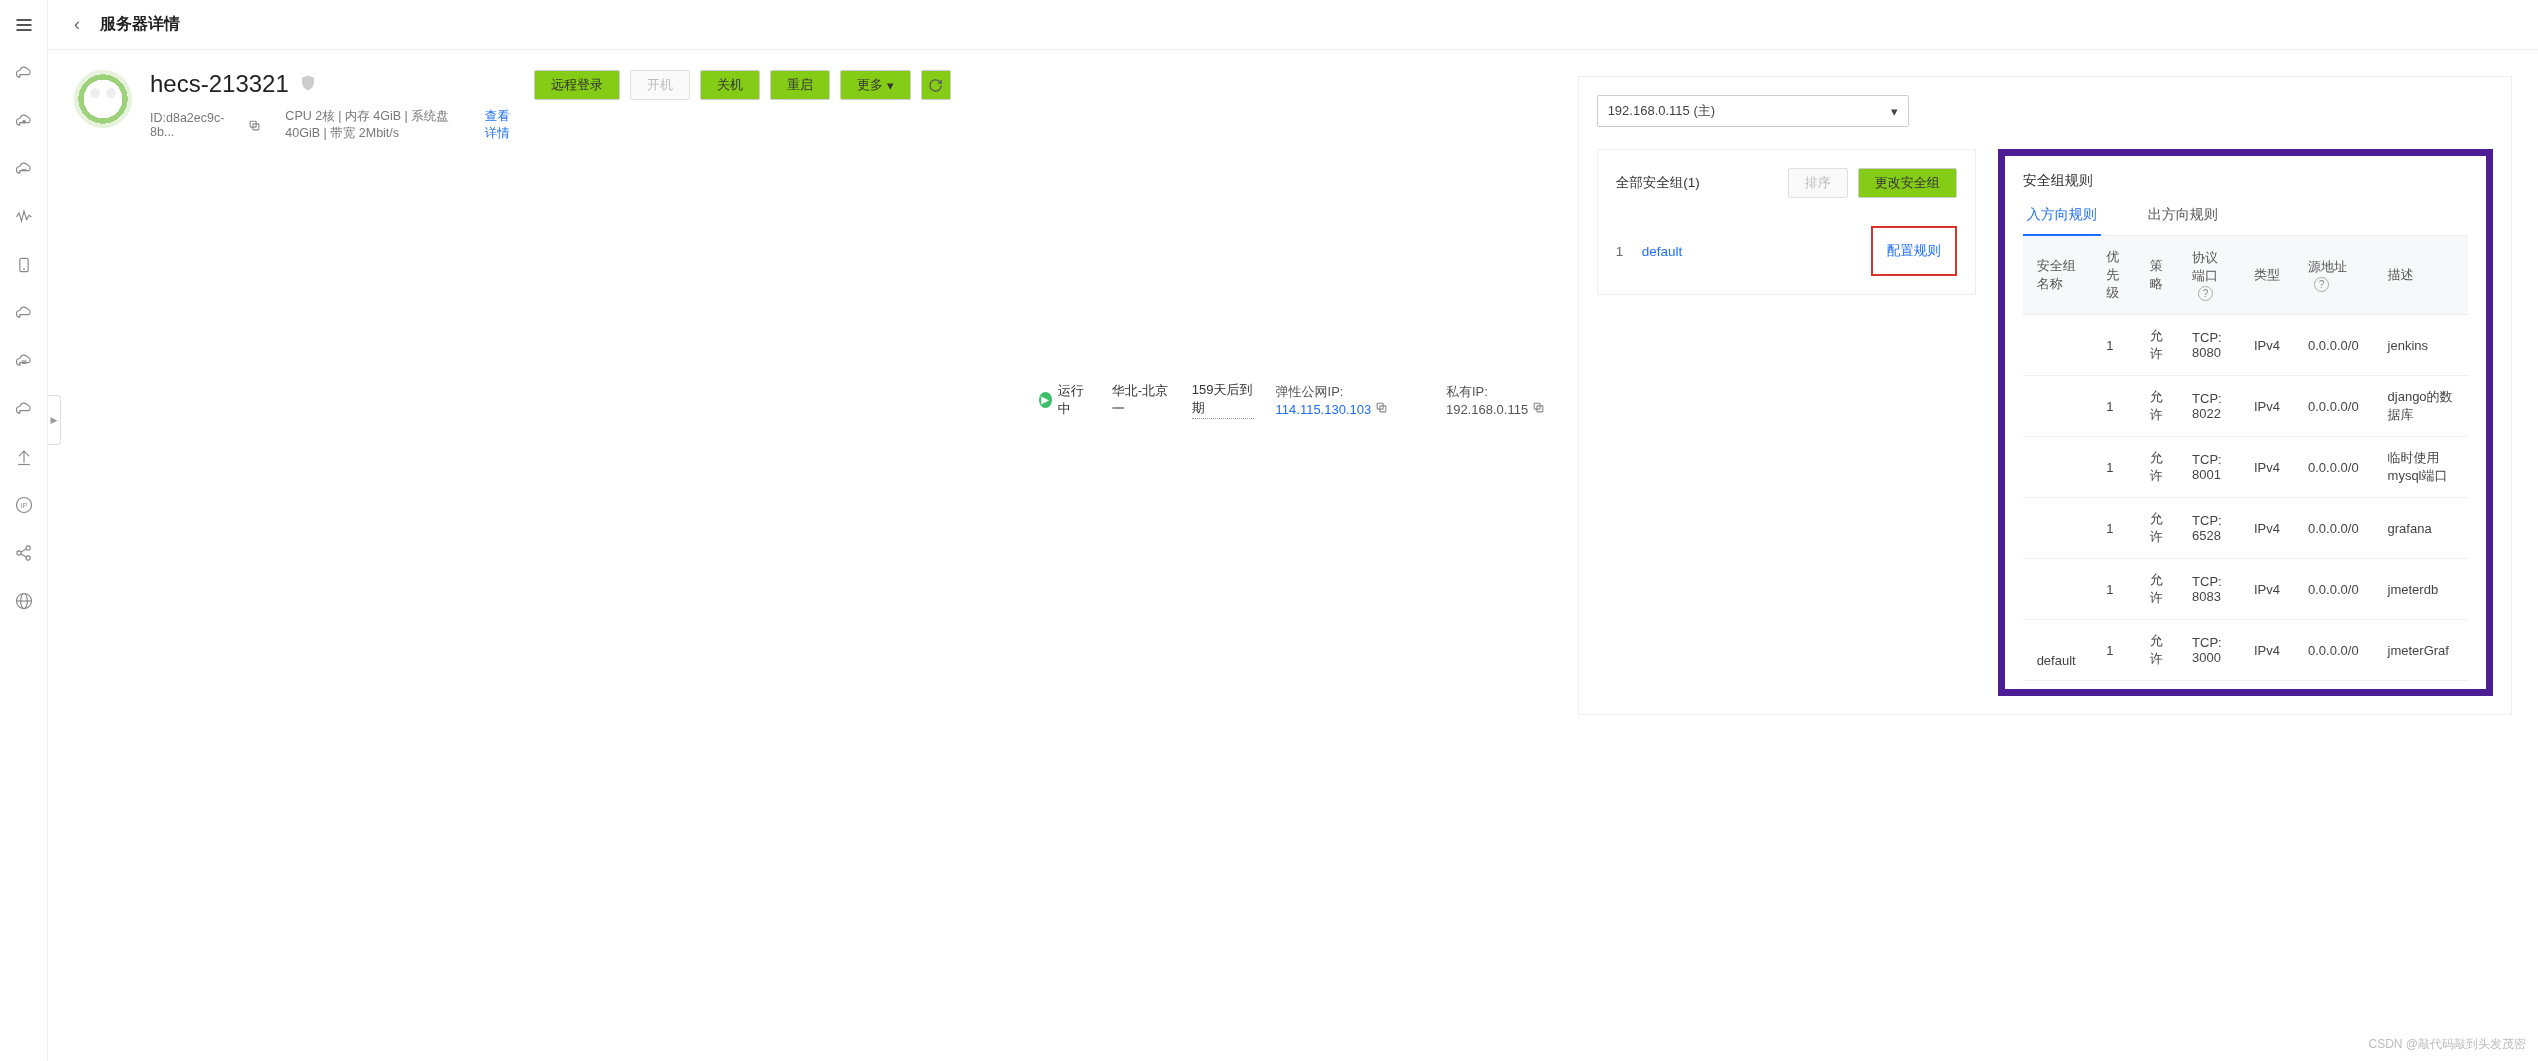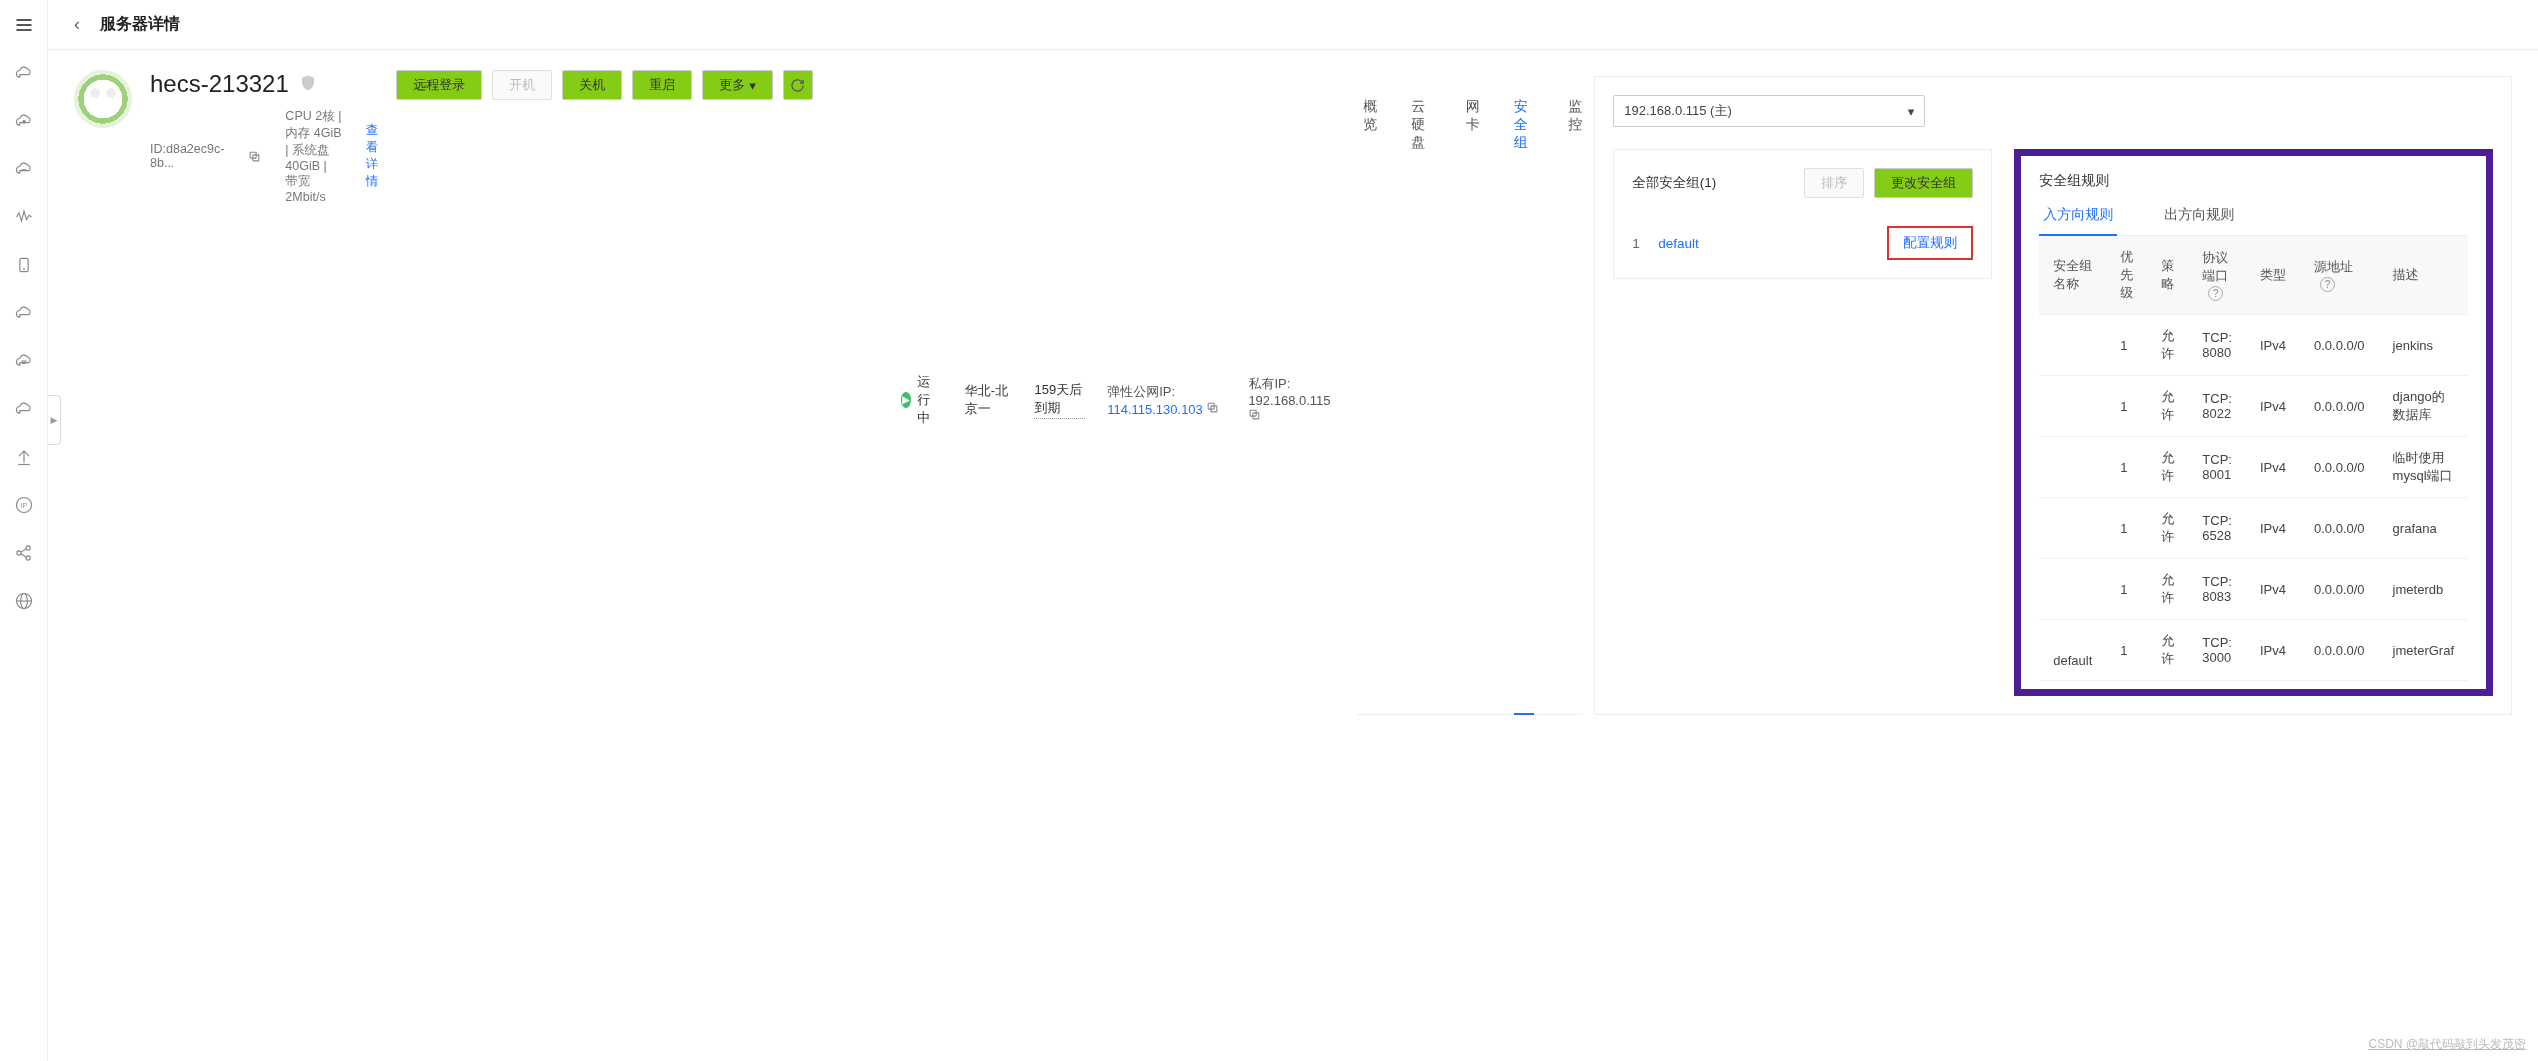--- a/index.html
+++ b/index.html
@@ -41,31 +41,31 @@
   .tab.active { color: #1e6fff; border-bottom: 2px solid #1e6fff; margin-bottom: -1px; }
   .panel { border: 1px solid #eee; padding: 18px; margin-top: 6px; }
   .ip-select { width: 312px; height: 32px; border: 1px solid #ccc; border-radius: 2px; padding: 0 10px; display: flex; align-items: center; justify-content: space-between; color: #444; cursor: pointer; font-size: 13px; }
   .two-col { display: flex; gap: 22px; margin-top: 22px; align-items: flex-start; }
   .left-card { width: 379px; border: 1px solid #eee; padding: 18px; }
   .left-card-head { display: flex; align-items: center; justify-content: space-between; margin-bottom: 28px; }
   .left-card-title { font-size: 13.5px; color: #333; }
   .left-card-actions { display: flex; gap: 10px; }
   .sg-row { display: flex; align-items: center; gap: 14px; font-size: 13.5px; }
   .sg-row .idx { color: #666; width: 12px; }
-  .config-link { margin-left: auto; color: #1e6fff; border: 2px solid #d9342b; padding: 6px 14px; cursor: pointer; }
+  .config-link { margin-left: auto; color: #1e6fff; border: 2px solid #d9342b; padding: 14px 14px; cursor: pointer; }
   .right-card { flex: 1; border: 7px solid #4c1d95; padding: 16px 18px 8px 18px; }
   .right-title { font-size: 14px; color: #333; margin-bottom: 6px; }
   .sub-tabs { display: flex; gap: 43px; border-bottom: 1px solid #eee; margin-bottom: 0; }
   .sub-tab { padding: 10px 4px; font-size: 14px; color: #555; cursor: pointer; }
   .sub-tab.active { color: #1e6fff; border-bottom: 2px solid #1e6fff; margin-bottom: -1px; }
   table { width: 100%; border-collapse: collapse; font-size: 13px; }
   thead th { text-align: left; font-weight: 500; color: #555; background: #f7f8fa; padding: 12px 14px; border-bottom: 1px solid #eee; }
   tbody td { padding: 12px 14px; border-bottom: 1px solid #f0f0f0; color: #444; }
   .help-icon { display: inline-flex; width: 15px; height: 15px; border: 1px solid #aaa; border-radius: 50%; align-items: center; justify-content: center; font-size: 10px; color: #888; margin-left: 6px; }
-  .watermark { position: fixed; right: 12px; bottom: 8px; color: #bbb; font-size: 12px; text-decoration: underline; }
+  .watermark { position: fixed; right: 12px; bottom: 8px; color: #bbb; font-size: 12px; }
   .copy-svg { width:13px; height:13px; }
 </style>
 </head>
 <body>
 
 <div class="app">
   <div class="sidebar">
     <div class="sidebar-icon hamburger">
         <svg viewBox="0 0 24 24">
           <line x1="3" y1="6" x2="21" y2="6"></line>
@@ -220,27 +220,20 @@
             <span class="copy-icon">
                 <svg class="copy-svg" viewBox="0 0 24 24" fill="none" stroke="#888" stroke-width="2">
                   <rect x="9" y="9" width="11" height="11" rx="1"></rect>
                   <rect x="4" y="4" width="11" height="11" rx="1"></rect>
                 </svg>
               </span>
           </span>
         </div>
       </div>
 
-      <div class="tabs" id="tabs">
-          <div class="tab">概览</div>
-          <div class="tab">云硬盘</div>
-          <div class="tab">网卡</div>
-          <div class="tab active">安全组</div>
-          <div class="tab">监控</div>
-        </div>
 
       <div class="panel">
         <div class="ip-select">
           <span>192.168.0.115 (主)</span>
           <span>▾</span>
         </div>
 
         <div class="two-col">
           <div class="left-card">
             <div class="left-card-head">

